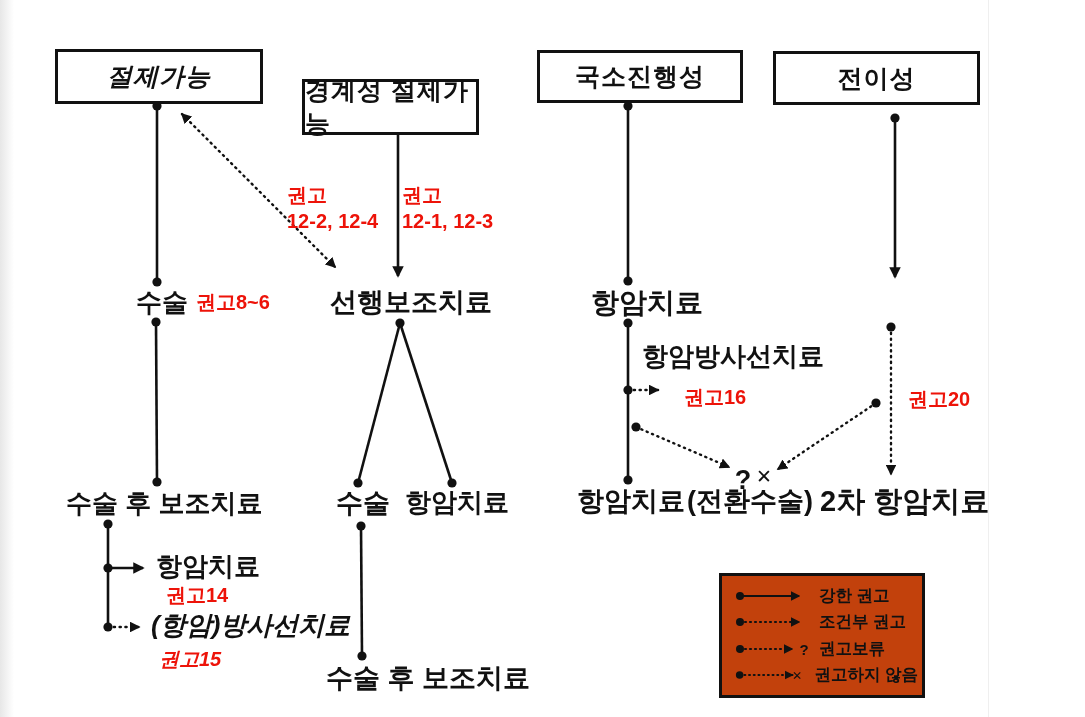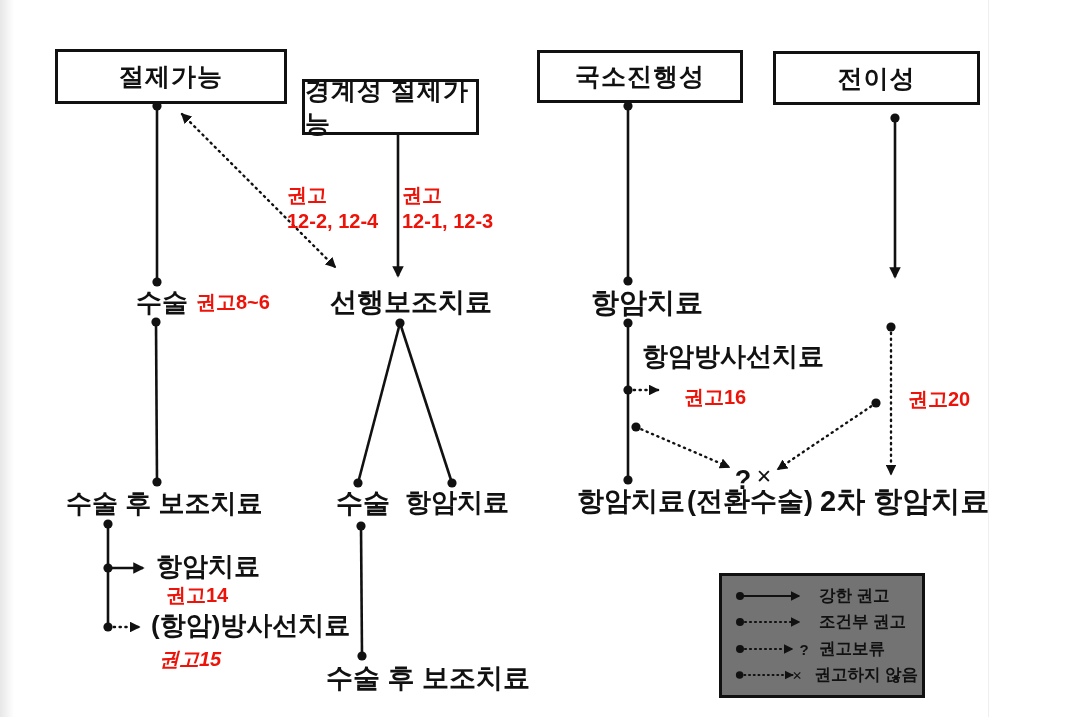--- a/index.html
+++ b/index.html
@@ -21,21 +21,21 @@
     display:flex;align-items:center;justify-content:center;
     font-size:25px;font-weight:800;letter-spacing:1px;
   }
   .node{position:absolute;font-weight:800;white-space:nowrap;line-height:1.05;}
   .rec{color:#ed1309;font-weight:800;white-space:nowrap;}
   .node-row{position:absolute;display:flex;align-items:center;white-space:nowrap;}
   .ann{position:absolute;color:#ed1309;font-weight:800;font-size:20px;line-height:26px;white-space:nowrap;}
   .legend{
     position:absolute;left:719px;top:573px;width:206px;height:125px;box-sizing:border-box;
     border:3px solid #111;display:flex;flex-direction:column;justify-content:space-evenly;
-    padding:4px 4px 4px 12px;background:#737373;
+    padding:4px 4px 4px 12px;background:#c2410c;
   }
   .legend-row{display:flex;align-items:center;gap:7px;}
   .legend-label{font-size:16.5px;font-weight:800;white-space:nowrap;}
 </style>
 </head>
 <body>
 
 <div class="canvas">
   <div class="edge-shade"></div>
   <div class="faint-line"></div>
@@ -133,21 +133,21 @@
       <line x1="895" y1="117" x2="895" y2="277" class="sl" marker-end="url(#arr)"></line>
       <circle cx="895" cy="118" r="4.6"></circle>
     </g>
 
     <g>
       <line x1="891" y1="327" x2="891" y2="474" class="dt" marker-end="url(#arr)"></line>
       <circle cx="891" cy="327" r="4.6"></circle>
     </g>
   </svg>
 
-  <div class="box" style="left:55px;top:49px;width:232px;height:55px;">
+  <div class="box" style="left:55px;top:49px;width:208px;height:55px;font-style:italic;">
     <span>절제가능</span>
   </div>
   <div class="box" style="left:302px;top:47px;width:177px;height:56px;margin-top:32px;">
     <span>경계성 절제가능</span>
   </div>
   <div class="box" style="left:537px;top:50px;width:206px;height:53px;">
     <span>국소진행성</span>
   </div>
   <div class="box" style="left:773px;top:51px;width:207px;height:54px;">
     <span>전이성</span>
@@ -179,21 +179,21 @@
   <div class="node" style="left:66px;top:490px;font-size:26px;">수술 후 보조치료</div>
   <div class="node" style="left:336px;top:489px;font-size:27px;">수술</div>
   <div class="node" style="left:405px;top:489px;font-size:26px;">항암치료</div>
 
   <div class="node" style="left:577px;top:487px;font-size:27px;">항암치료</div>
   <div class="node" style="left:687px;top:487px;font-size:27px;">(전환수술)</div>
   <div class="node" style="left:820px;top:486px;font-size:29px;">2차 항암치료</div>
 
   <div class="node" style="left:156px;top:553px;font-size:26px;">항암치료</div>
   <div class="rec" style="position:absolute;left:166px;top:582px;font-size:20px;">권고14</div>
-  <div class="node" style="left:151px;top:612px;font-size:26px;">(항암)방사선치료</div>
+  <div class="node" style="left:151px;top:612px;font-size:26px;font-style:italic;">(항암)방사선치료</div>
   <div class="rec" style="position:absolute;left:159px;top:646px;font-size:20px;font-style:italic;">권고15</div>
 
   <div class="node" style="left:326px;top:664px;font-size:27px;">수술 후 보조치료</div>
 
   <div class="legend">
     <div class="legend-row">
       <svg width="78" height="16" viewBox="0 0 78 16">
         <circle cx="6" cy="8" r="4" fill="#111"></circle>
         <line x1="6" y1="8" x2="65" y2="8" stroke="#111" stroke-width="2.2" marker-end="url(#arr)"></line>
       </svg>

